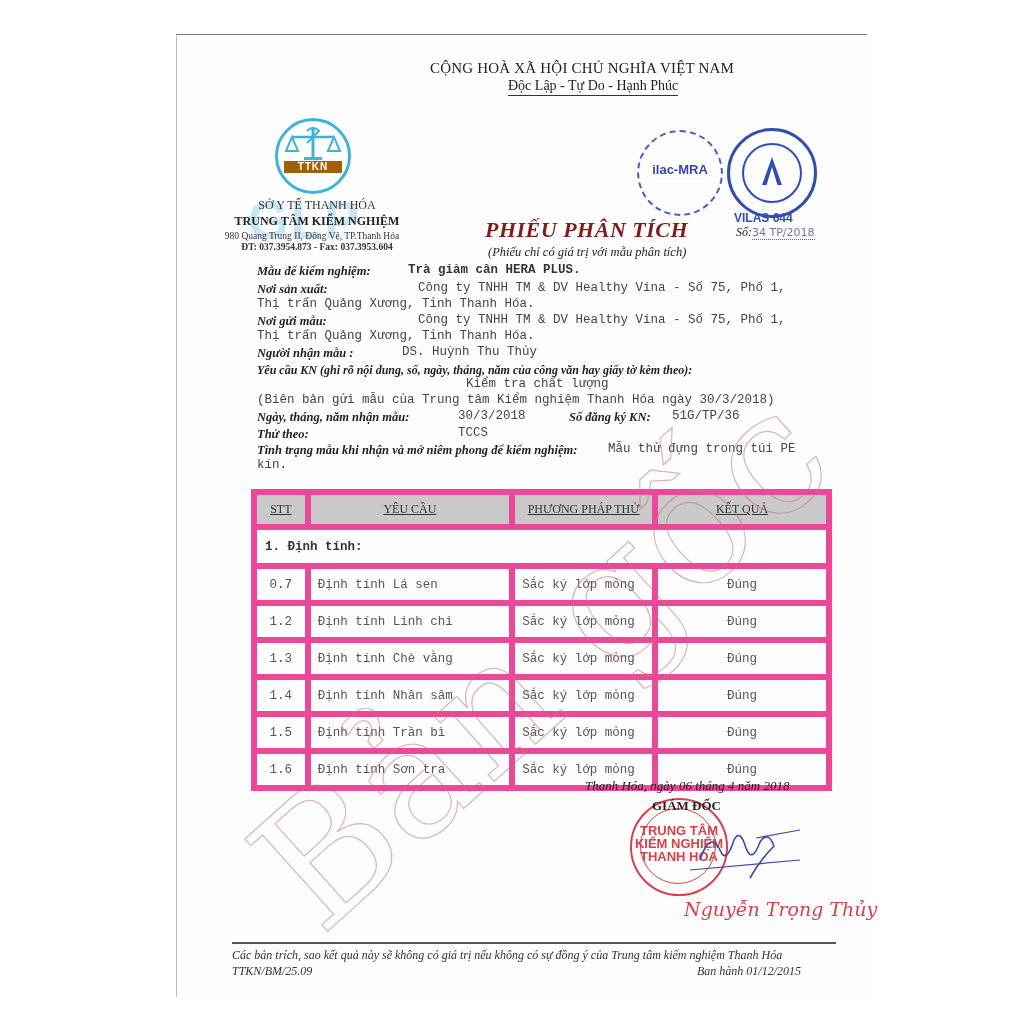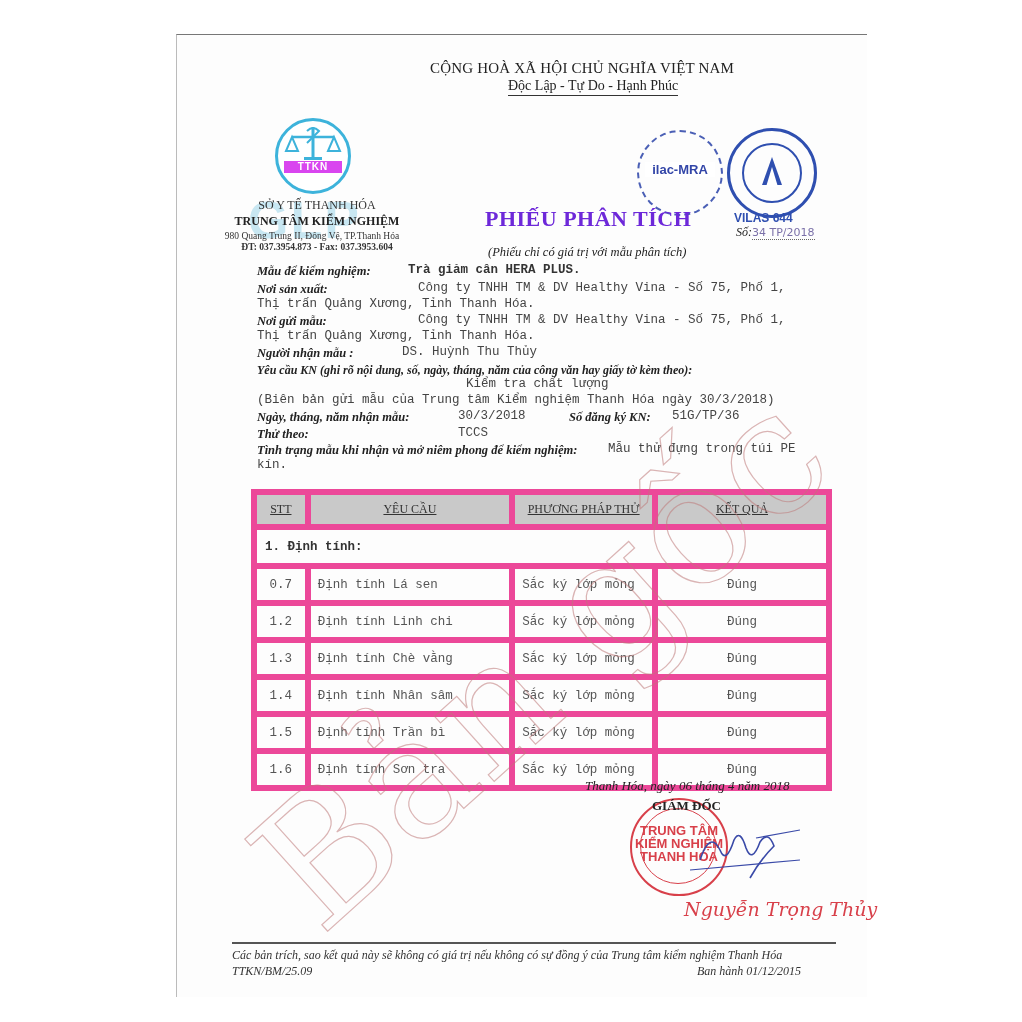--- a/index.html
+++ b/index.html
@@ -3,37 +3,37 @@
   <meta charset="utf-8">
   <style>
     html, body { margin:0; padding:0; }
     body { width:1022px; height:1022px; background:#ffffff; position:relative; overflow:hidden; font-family:"Liberation Serif", serif; color:#222; }
     .page { position:absolute; left:176px; top:34px; width:690px; height:962px; background:#fdfdfd; border-top:1px solid #777; border-left:1px solid #bbb; }
     .abs { position:absolute; }
     .nation { left:0; width:1022px; top:60px; text-align:center; }
     .nation .l1 { position:absolute; left:430px; top:0; font-size:15px; letter-spacing:0.2px; }
     .nation .l2 { position:absolute; left:508px; top:18px; font-size:14px; border-bottom:1px solid #333; padding-bottom:1px; }
     .logo { left:275px; top:118px; width:70px; height:70px; border:3px solid #3db3db; border-radius:50%; background:#fff; }
-    .logo .band { position:absolute; left:6px; top:40px; width:58px; height:12px; background:#d946ef; color:#fff; font-family:"Liberation Sans", sans-serif; font-weight:bold; font-size:10px; text-align:center; line-height:12px; letter-spacing:1px; }
+    .logo .band { position:absolute; left:6px; top:40px; width:58px; height:12px; background:#a16207; color:#fff; font-family:"Liberation Sans", sans-serif; font-weight:bold; font-size:10px; text-align:center; line-height:12px; letter-spacing:1px; }
     .org { left:232px; top:198px; width:170px; text-align:center; }
     .org .a { font-size:12px; color:#333; }
     .org .b { font-size:12px; font-weight:bold; color:#222; margin-top:1px; }
     .org .c { font-size:9.5px; color:#333; margin-top:2px; white-space:nowrap; margin-left:-10px; }
     .org .d { font-size:9.5px; font-weight:bold; color:#333; margin-top:1px; }
     .glp { left:248px; top:190px; font-family:"Liberation Sans", sans-serif; font-size:52px; font-weight:bold; color:rgba(100,190,220,0.35); letter-spacing:2px; }
     .ilac { left:637px; top:130px; width:82px; height:82px; border-radius:50%; border:2px dashed #4a5fb5; }
     .ilac span { position:absolute; left:6px; top:30px; width:70px; background:#fff; color:#3346a8; font-family:"Liberation Sans", sans-serif; font-weight:bold; font-size:13px; text-align:center; }
     .boa { left:727px; top:128px; width:84px; height:84px; border-radius:50%; border:3px solid #2f4fb0; }
     .boa .in { position:absolute; left:12px; top:12px; width:56px; height:56px; border-radius:50%; border:2px solid #2f4fb0; }
     .boa .tri { position:absolute; left:18px; top:12px; width:0; height:0; border-left:10px solid transparent; border-right:10px solid transparent; border-bottom:28px solid #2f4fb0; }
     .boa .tri2 { position:absolute; left:22px; top:20px; width:0; height:0; border-left:6px solid transparent; border-right:6px solid transparent; border-bottom:20px solid #fff; }
     .vilas { left:734px; top:211px; font-family:"Liberation Sans", sans-serif; font-weight:bold; color:#2f4fb0; font-size:12px; }
     .so { left:736px; top:225px; font-size:12px; font-style:italic; }
     .so .hand { font-family:"DejaVu Sans", sans-serif; font-style:normal; color:#7a70a8; border-bottom:1px dotted #666; font-size:11px; }
-    .title { left:485px; top:206px; font-size:22px; font-weight:bold; color:#6d28d9; letter-spacing:0.5px; }
+    .title { left:485px; top:217px; font-size:22px; font-weight:bold; color:#7f1d1d; letter-spacing:0.5px;font-style:italic; }
     .subtitle { left:488px; top:245px; font-size:12.5px; font-style:italic; }
     .field { font-size:12.5px; line-height:16px; white-space:nowrap; }
     .field .lbl { font-style:italic; font-weight:bold; }
     .val { font-family:"Liberation Mono", monospace; font-size:12.5px; color:#444; }
     table.res { position:absolute; left:251px; top:489px; width:581px; border-collapse:collapse; }
     table.res td, table.res th { border:6px solid #ec4899; height:31px; padding:0; }
     table.res th { background:#c9c9c9; font-family:"Liberation Serif", serif; font-size:12px; font-weight:normal; text-decoration:underline; color:#333; height:29px; }
     table.res td { font-family:"Liberation Mono", monospace; font-size:12.5px; color:#555; }
     table.res td.c { text-align:center; }
     table.res td.l { padding-left:7px; }

